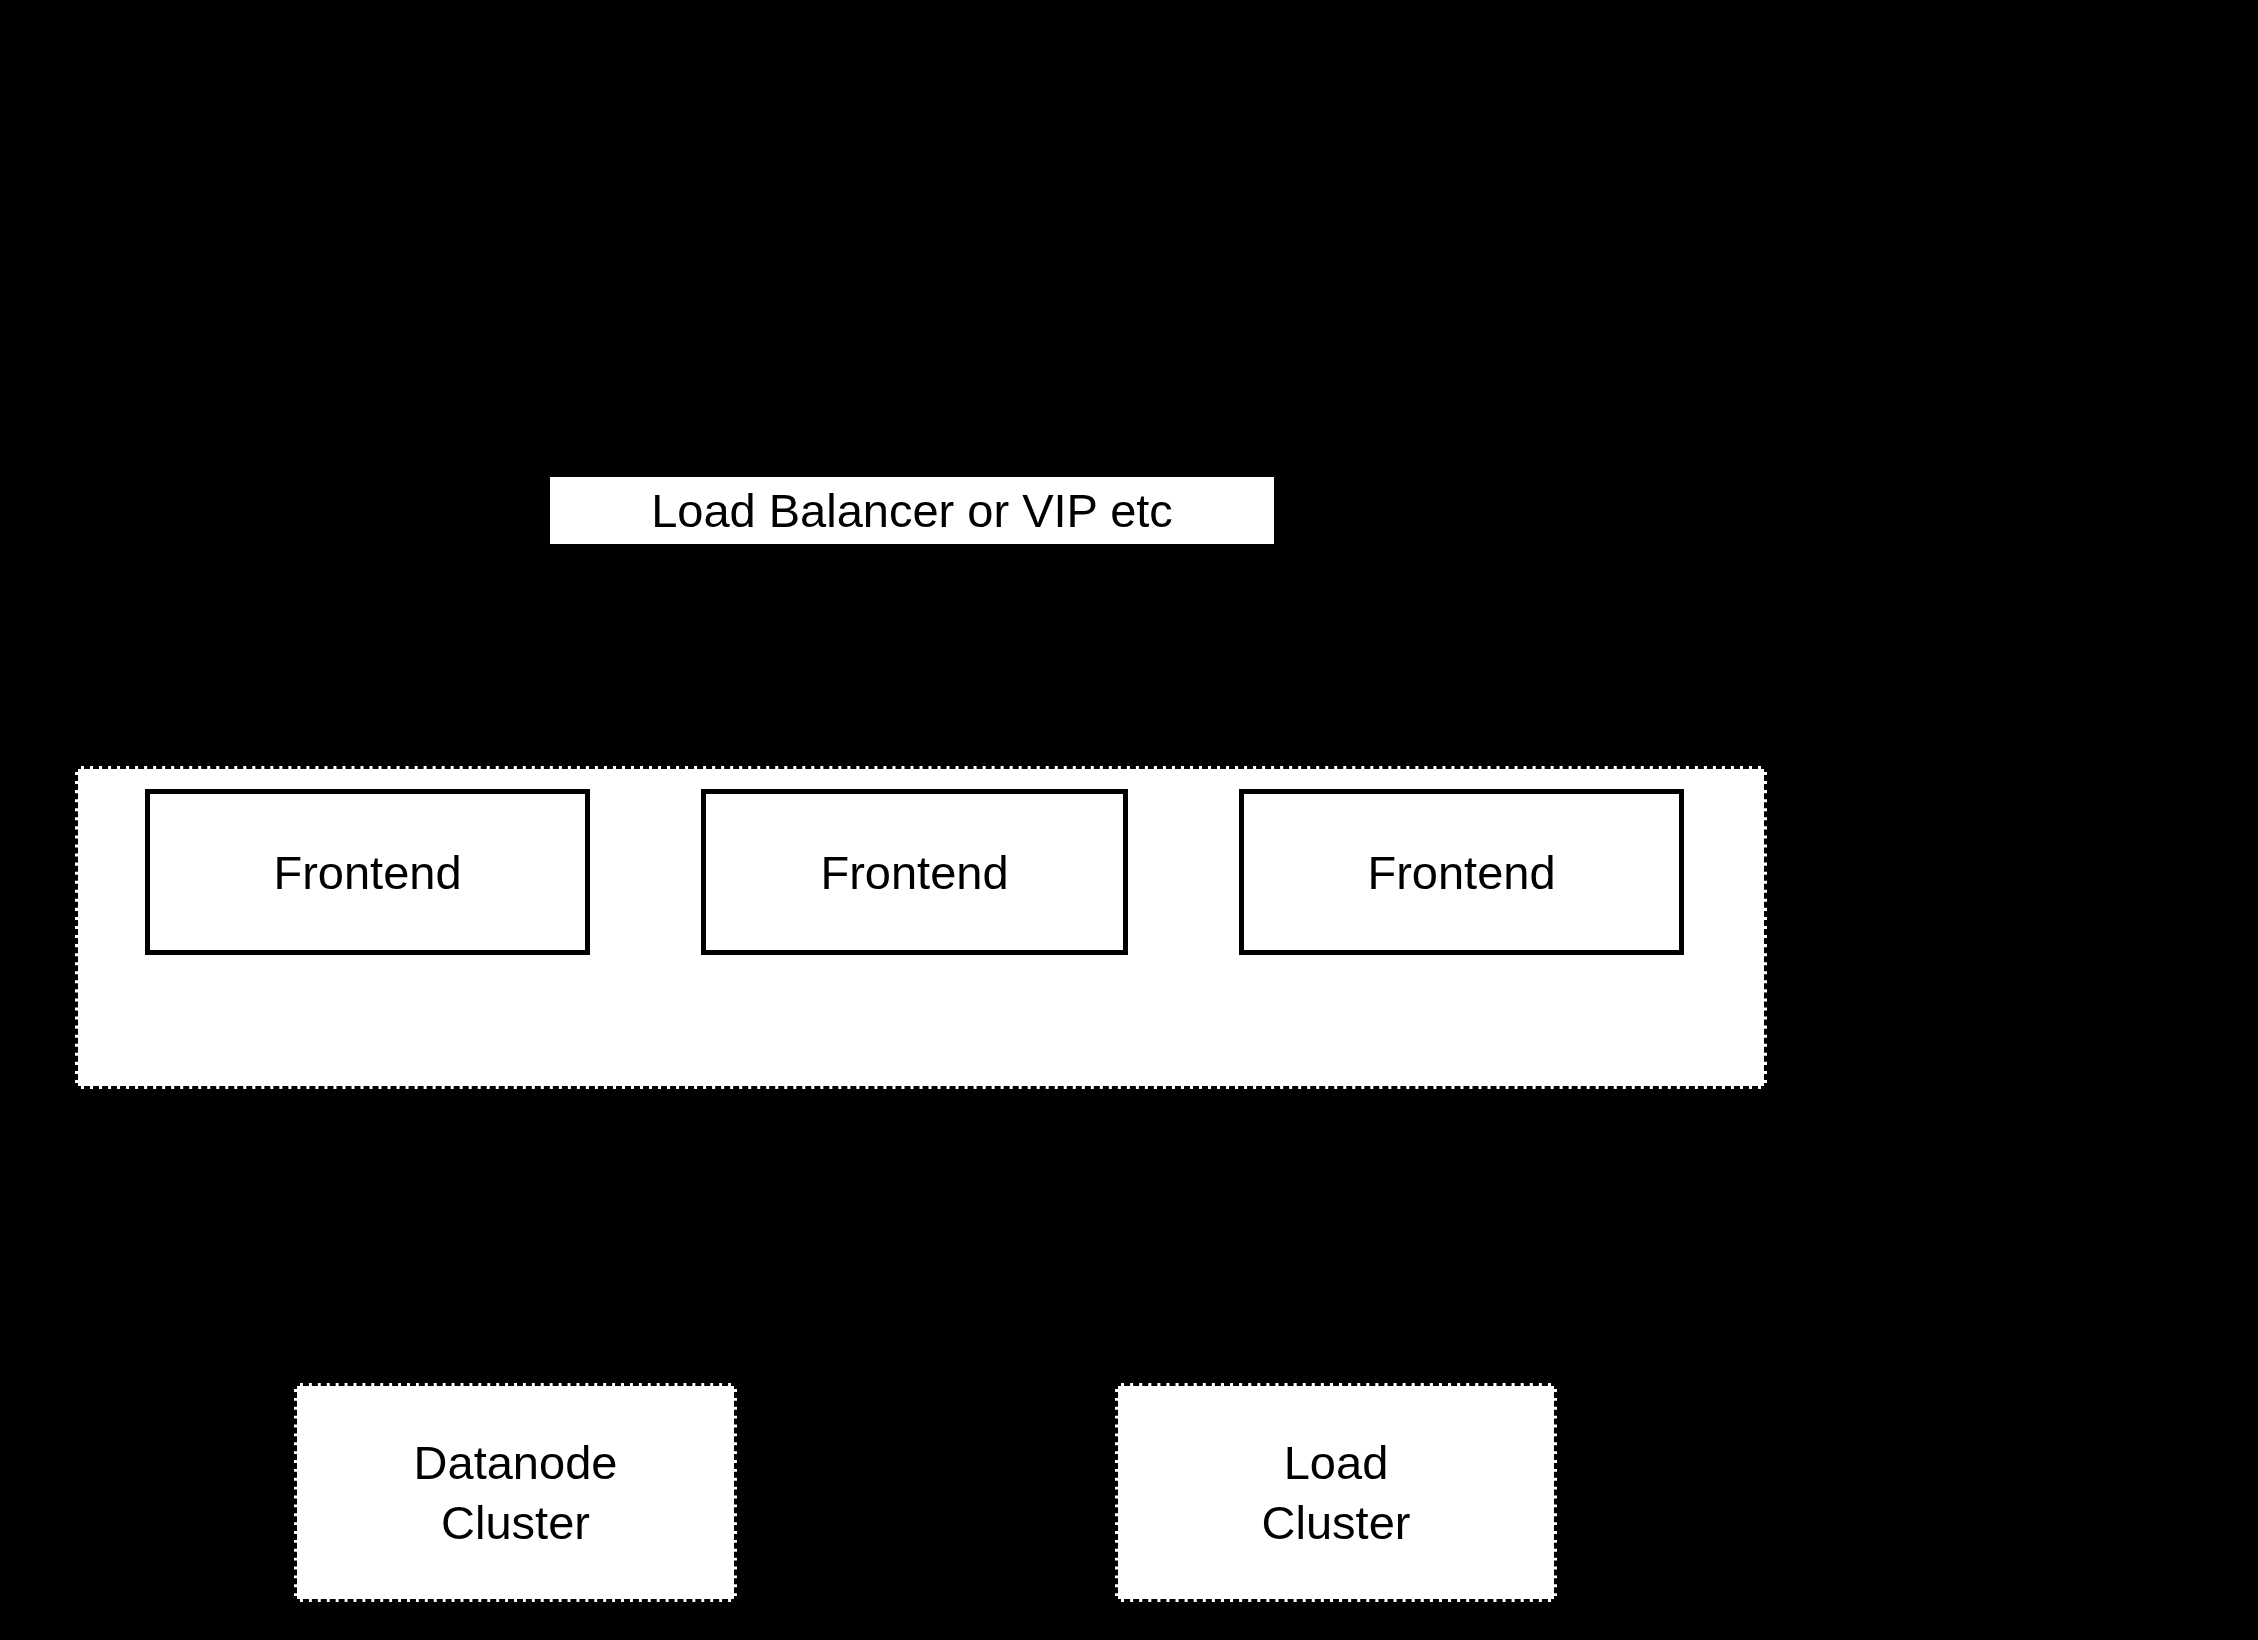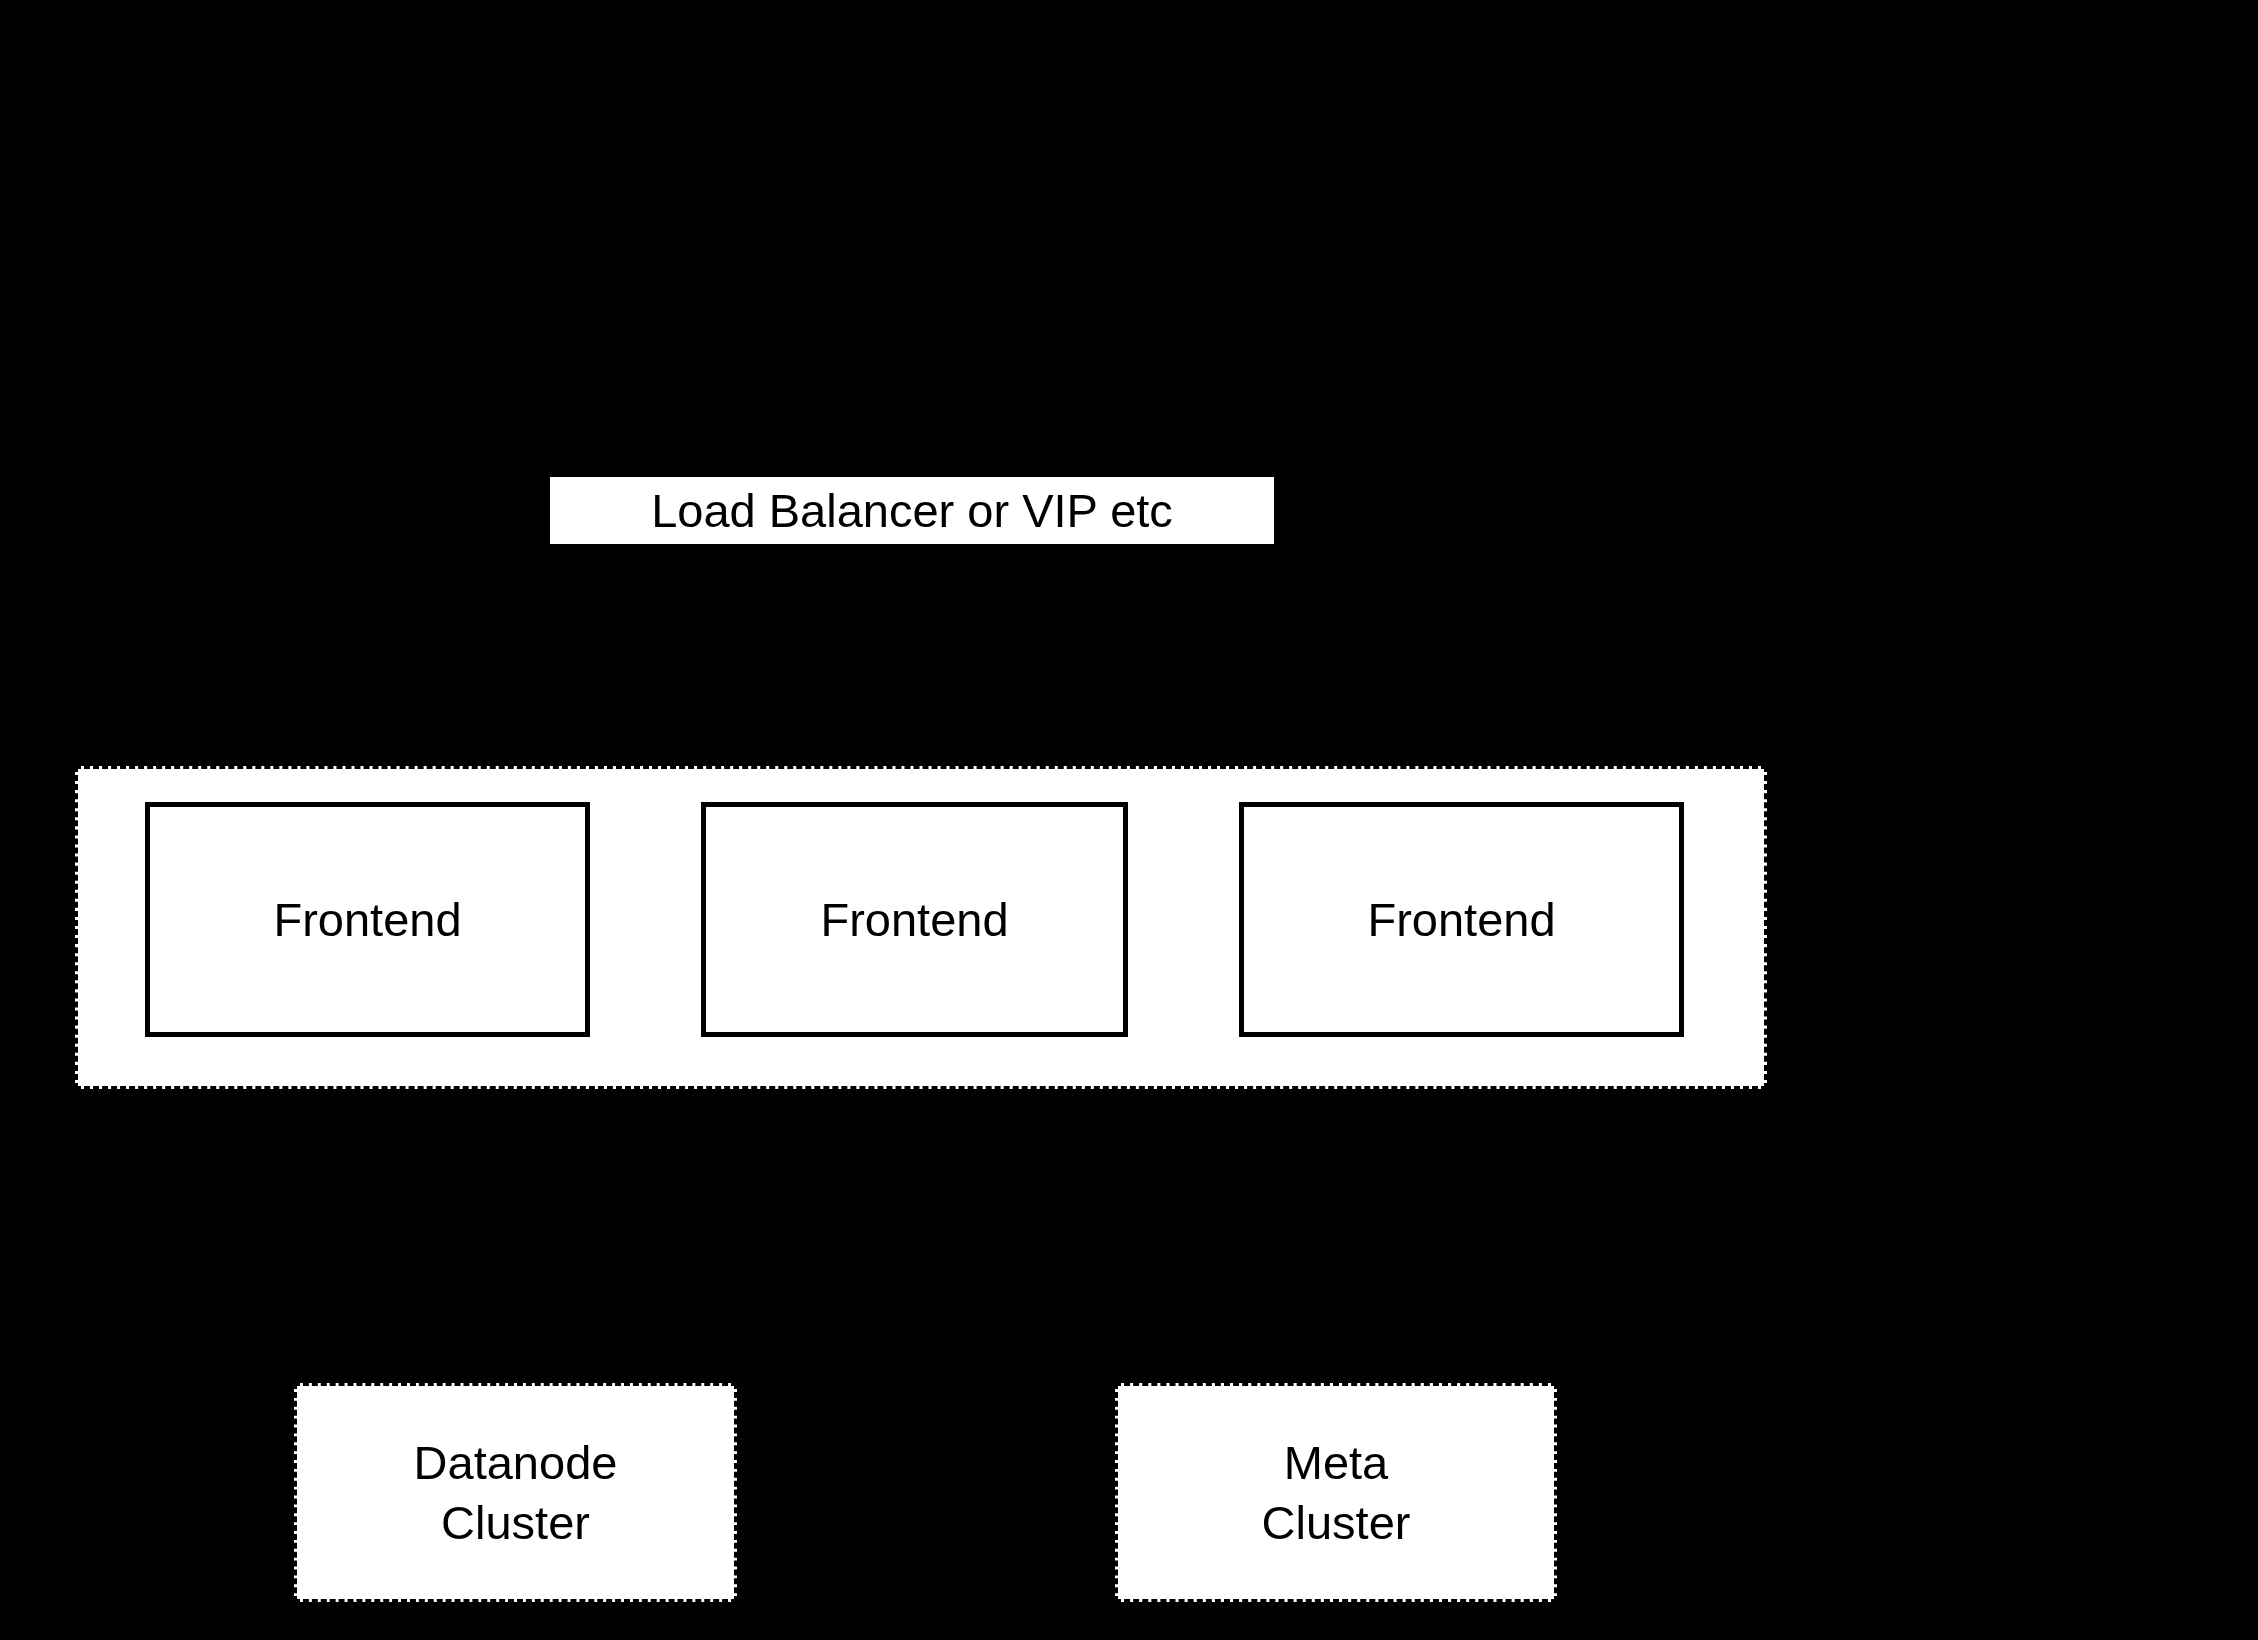--- a/index.html
+++ b/index.html
@@ -43,22 +43,22 @@
   }
   #lb-box .label { font-size: 47px; }
 
   
   #frontend-group {
     left: 75px; top: 766px; width: 1692px; height: 323px;
     border: 3.6px dashed #000000;
   }
   .frontend-box {
     position: absolute;
-    top: 33px;
-    width: 445px; height: 235px;
+    top: 20px;
+    width: 445px; height: 166px;
     background: #ffffff;
     border: 5.5px solid #000000;
     display: flex;
     align-items: center;
     justify-content: center;
     box-sizing: border-box;
   }
   .frontend-box .label { font-size: 47px; }
   #frontend-1 { left: 67px; }
   #frontend-2 { left: 623px; width: 427px; }
@@ -97,18 +97,18 @@
       <span class="label">Frontend</span>
     </div>
   </div>
 
   <div class="node cluster-box" id="datanode-box">
     <span class="label">Datanode</span>
     <span class="label">Cluster</span>
   </div>
 
   <div class="node cluster-box" id="meta-box">
-    <span class="label">Meta</span>
+    <span class="label">Load</span>
     <span class="label">Cluster</span>
   </div>
 
 </div>
 
 
 </body></html>

